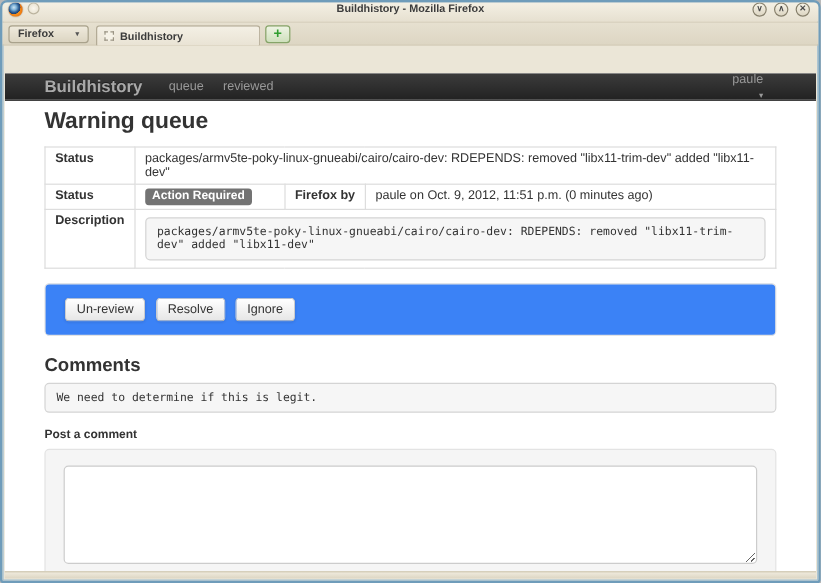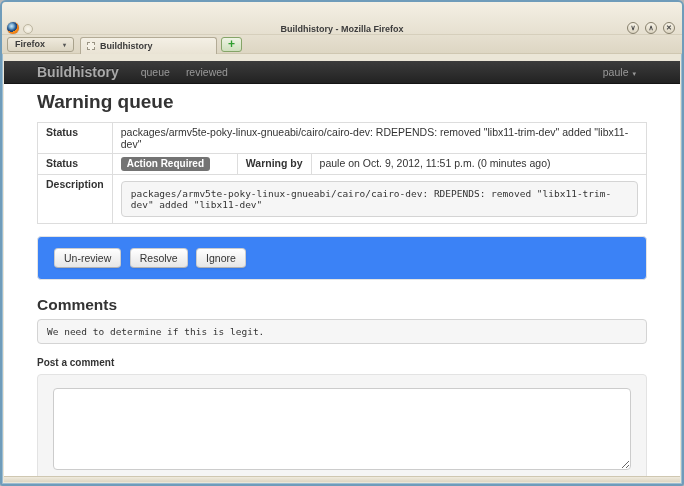--- a/index.html
+++ b/index.html
@@ -7,21 +7,21 @@
 
   .window{
     position:relative; width:684px; height:486px;
     border:2px solid #6f9cba; border-radius:6px 6px 3px 3px;
     background:#ebe6d7; overflow:hidden;
     box-shadow: inset 0 0 0 1px #9dbdd2;
   }
 
   
   .titlebar{
-    height:33px; display:flex; align-items:flex-end; position:relative;
+    height:17px; display:flex; align-items:flex-start; position:relative;
     background:linear-gradient(#f4f0e4,#e6e0d0);
     border-bottom:1px solid #d6cfbc;
   }
   .ff-icon{
     width:12px; height:12px; border-radius:50%; margin:0 4px 0 5px;
     background:
       radial-gradient(circle at 38% 35%, #cfe6f4 0%, #7db1d6 20%, #2f5f94 38%, #1c3e6e 50%, rgba(0,0,0,0) 52%),
       radial-gradient(circle at 50% 55%, #f9b43c 0%, #ef7d12 55%, #c15203 100%);
     box-shadow:0 0 1px rgba(0,0,0,.5);
   }
@@ -69,21 +69,21 @@
 
   
   .navbar{
     height:23px; display:flex; align-items:center;
     background:linear-gradient(#3c3c3c,#222);
     border-bottom:1px solid #151515;
     padding:0 44px 0 33px;
   }
   .brand{ font-size:14px; font-weight:bold; color:#a9a9a9; margin-right:22px; text-shadow:0 -1px 0 rgba(0,0,0,.4); }
   .nav-link{ font-size:10.5px; color:#999; margin-right:16px; text-decoration:none; }
-  .nav-user{ margin-left:auto; font-size:10.5px; color:#999; display:flex; align-items:flex-end; gap:4px; }
+  .nav-user{ margin-left:auto; font-size:10.5px; color:#999; display:flex; align-items:flex-end; gap:4px;flex-direction:column; }
   .nav-caret{ font-size:7px; color:#999; }
 
   
   .viewport{ position:absolute; top:59px; bottom:8px; left:2px; right:2px; background:#fff; overflow:hidden; }
   .content{ padding:5px 33px 0 33px; color:#333; }
 
   h1.page-title{ font-size:19px; font-weight:bold; color:#333; margin:2px 0 9px; }
 
   table.detail{ width:100%; border-collapse:collapse; border:1px solid #ddd; font-size:10.5px; }
   table.detail td{ border:1px solid #ddd; padding:3px 8px; vertical-align:top; color:#333; }
@@ -180,21 +180,21 @@
         <tbody>
             <tr>
           <td class="lbl">Status</td>
           <td colspan="3">packages/armv5te-poky-linux-gnueabi/cairo/cairo-dev: RDEPENDS: removed "libx11-trim-dev" added "libx11-dev"</td>
         </tr>
         <tr>
           <td class="lbl">Status</td>
           <td class="badge-cell">
             <span class="badge">Action Required</span>
           </td>
-          <td class="lbl2">Warning by</td>
+          <td class="lbl2">Firefox by</td>
           <td>paule on Oct. 9, 2012, 11:51 p.m. (0 minutes ago)</td>
         </tr>
         <tr>
           <td class="lbl">Description</td>
           <td colspan="3">
             <pre class="codeblock">packages/armv5te-poky-linux-gnueabi/cairo/cairo-dev: RDEPENDS: removed "libx11-trim-dev" added "libx11-dev"</pre>
           </td>
         </tr>
       </tbody>
         </table>

